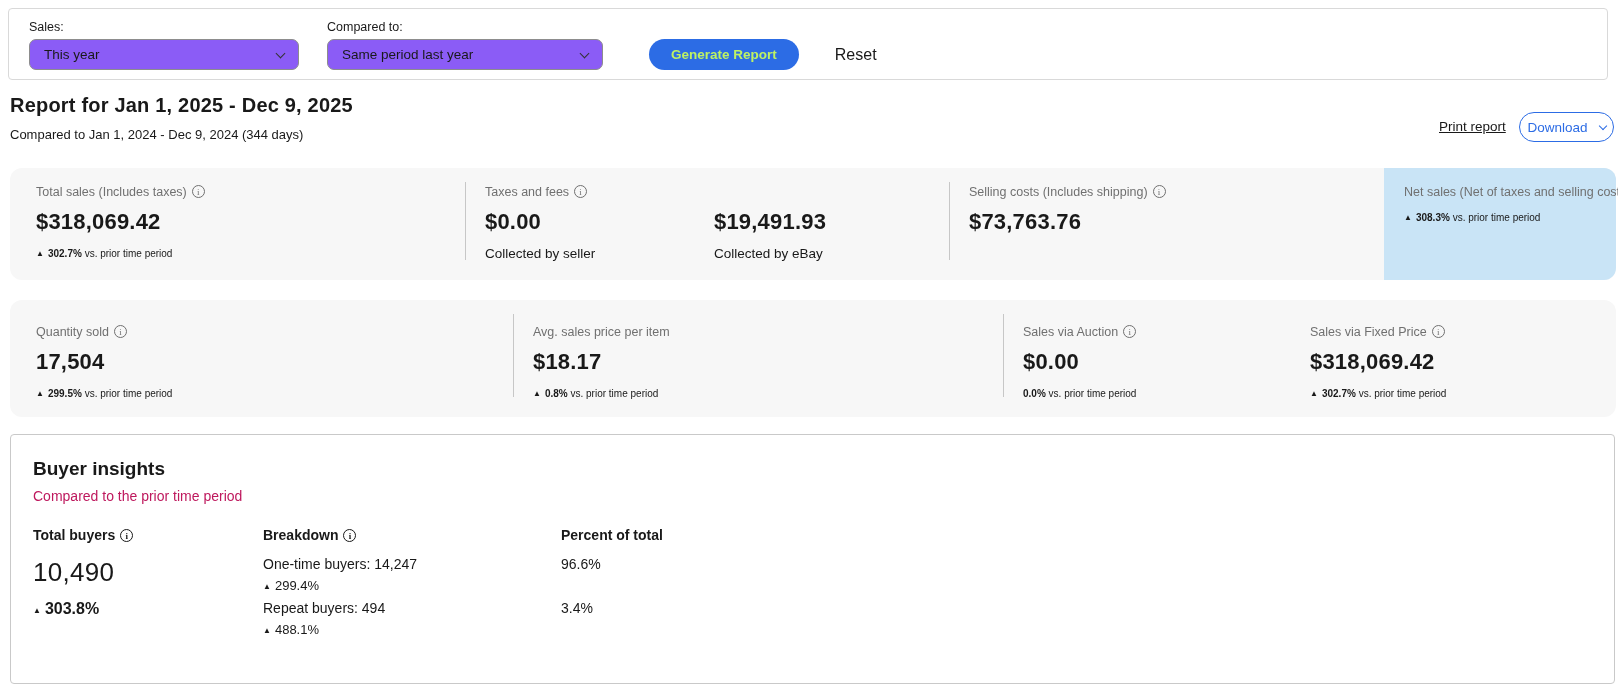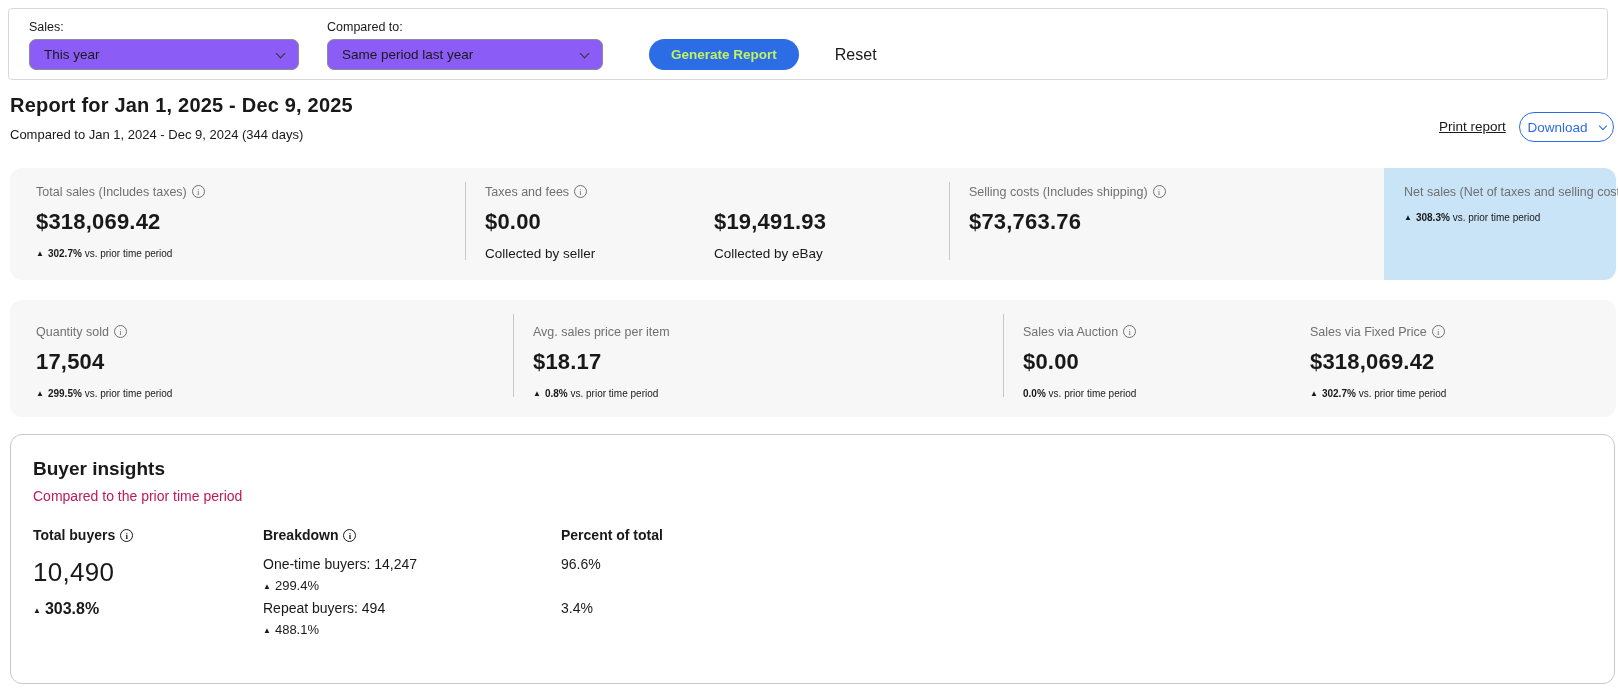--- a/index.html
+++ b/index.html
@@ -76,21 +76,21 @@
   .info-icon::before {
     content:"i"; position:absolute; left:0; right:0; top:1px;
     font-size:9px; line-height:10px; text-align:center;
     font-family:"Liberation Serif","DejaVu Serif",serif; font-style:normal;
   }
   .up-arrow-icon::before { content:"▲"; font-size:8px; margin-right:4px; vertical-align:1px; }
 
   
   .panel {
     position:absolute; left:10px; top:434px; width:1605px; height:250px;
-    border:1px solid #c9c9c9; border-radius:12px; background:#fff; padding:23px 24px 0 22px;
+    border:1px solid #c9c9c9; border-radius:4px; background:#fff; padding:23px 24px 0 22px;
   }
   .bi-title { font-size:19px; font-weight:700; }
   .bi-sub { margin-top:8px; font-size:14px; color:#be185d; }
   .bi-grid { margin-top:23px; display:grid; grid-template-columns:230px 298px 1fr; }
   .bi-head { font-size:14px; font-weight:700; }
   .bi-body { margin-top:14px; }
   .tb-value { font-size:26px; font-weight:500; letter-spacing:.3px; }
   .tb-delta { margin-top:12px; font-size:16px; font-weight:700; }
   .bd-entry { height:34px; margin-bottom:10px; }
   .bd-label { font-size:14px; line-height:15px; }

